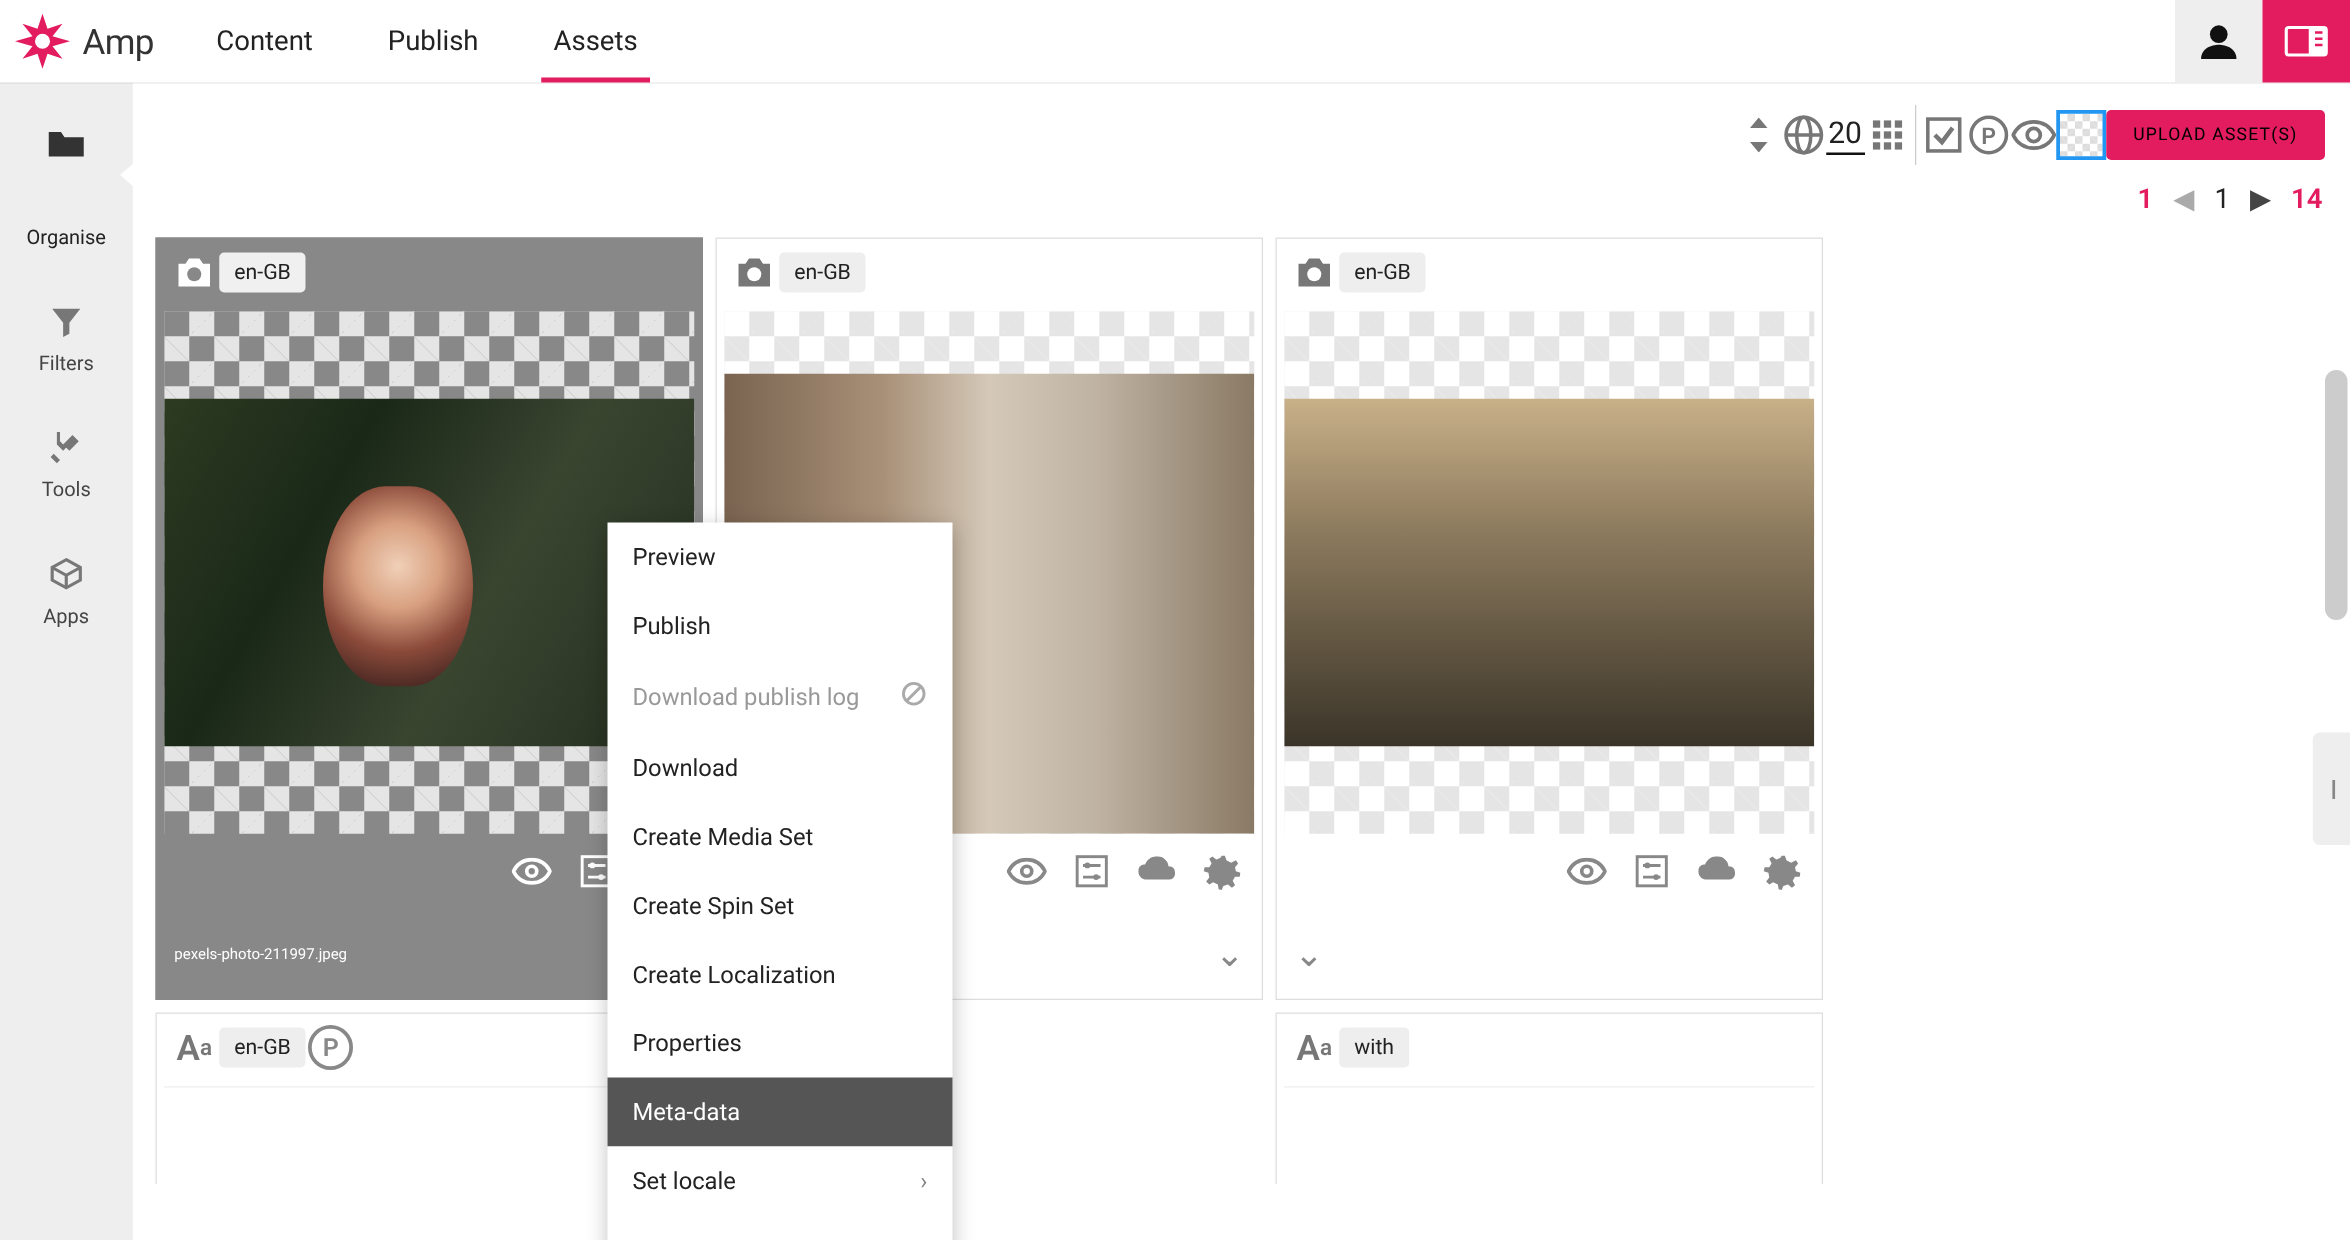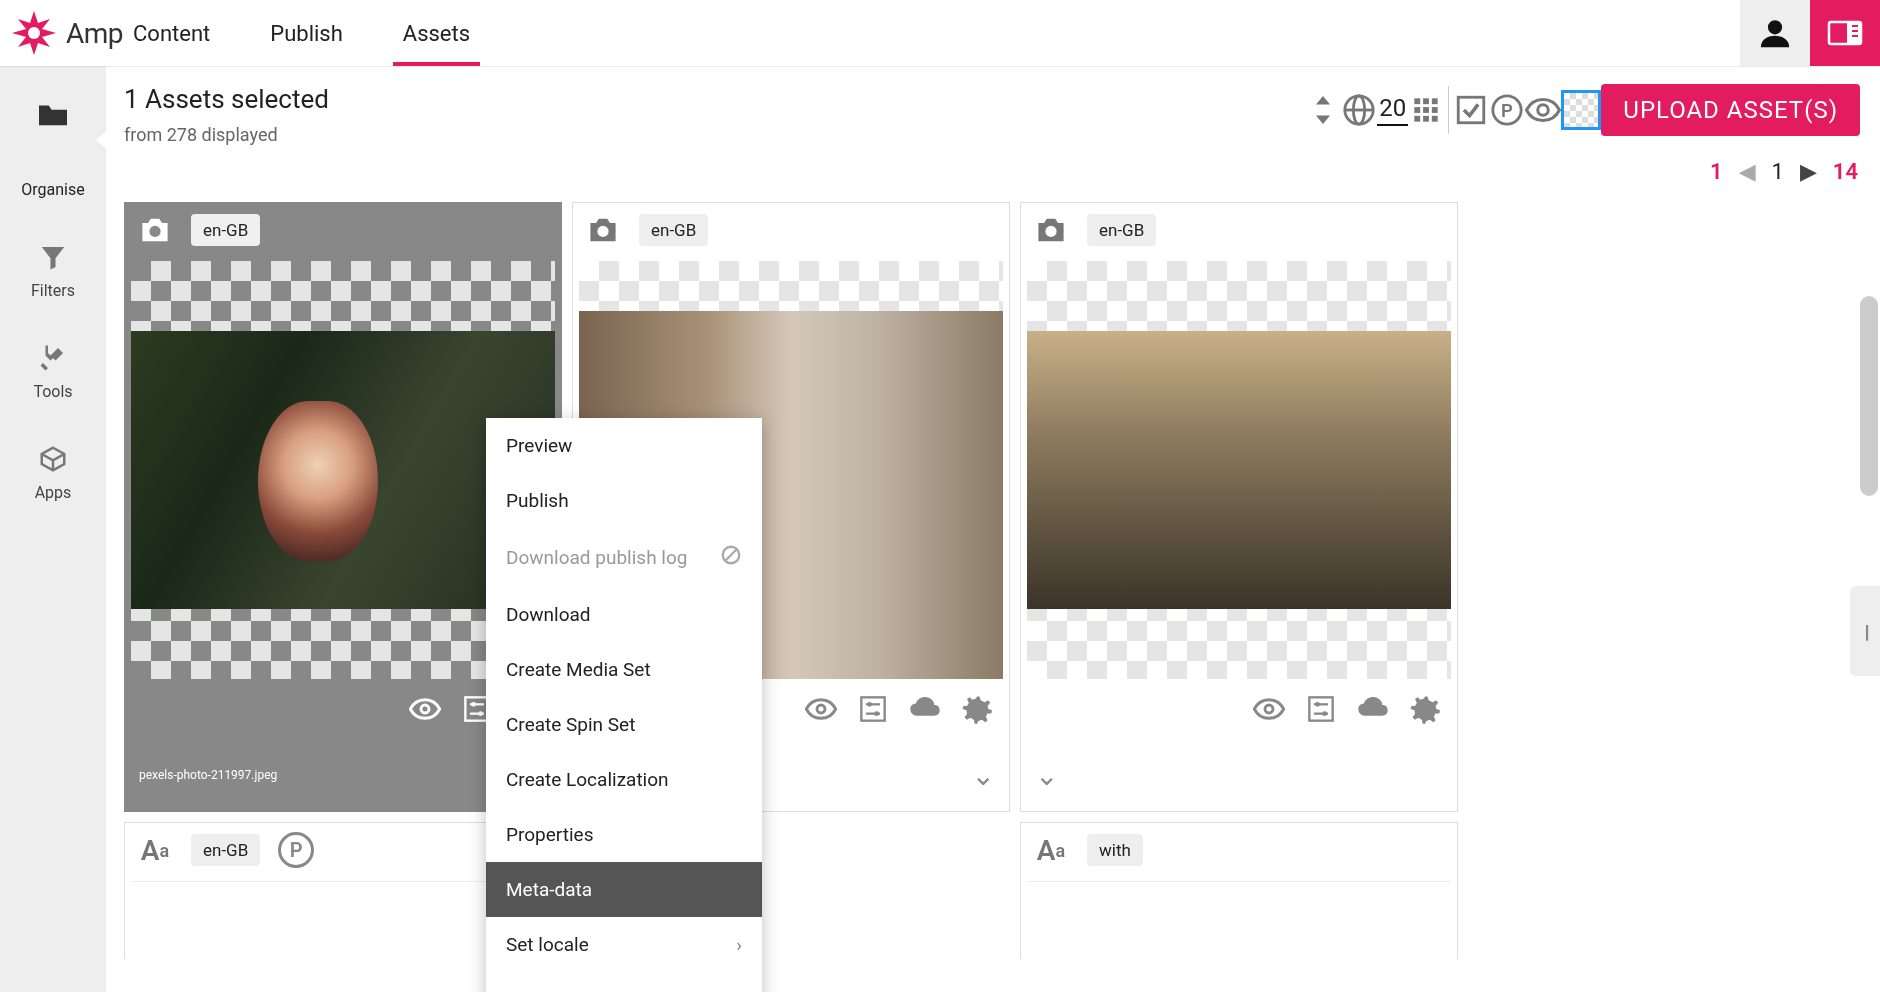--- a/index.html
+++ b/index.html
@@ -1,20 +1,20 @@
 <!DOCTYPE html>
 <html><head>
 <meta charset="utf-8">
 <style>
 * { box-sizing: border-box; margin: 0; padding: 0; font-family: -apple-system, BlinkMacSystemFont, "Segoe UI", Roboto, sans-serif; }
 body { width: 1880px; height: 992px; overflow: hidden; background: #eeeeee; }
 
 
 .header { position: absolute; top: 0; left: 0; right: 0; height: 66px; background: #fff; display: flex; align-items: center; box-shadow: 0 1px 0 rgba(0,0,0,0.08); z-index: 5; }
-.logo { display: flex; align-items: center; gap: 8px; margin-left: 10px; }
+.logo { display: flex; align-items: center; gap: 8px; margin-left: 10px; margin-right: 40px; }
 .logo-icon { width: 48px; height: 48px; position: relative; }
 .logo-text { font-size: 28px; color: #333; font-weight: 400; letter-spacing: -0.5px; }
 .nav { display: flex; gap: 40px; }
 .nav-item { font-size: 22px; color: #222; padding: 20px 10px; cursor: pointer; position: relative; }
 .nav-item.active::after { content: ""; position: absolute; bottom: 0; left: 0; right: 0; height: 4px; background: #e31b5f; }
 .header-right { margin-left: auto; display: flex; }
 .profile-btn { width: 70px; height: 66px; background: #eeeeee; display: flex; align-items: center; justify-content: center; cursor: pointer; }
 .plugin-btn { width: 70px; height: 66px; background: #e31b5f; display: flex; align-items: center; justify-content: center; cursor: pointer; }
 
 
@@ -28,32 +28,32 @@
 .main { position: absolute; top: 66px; left: 106px; right: 0; bottom: 0; background: #fff; }
 .toolbar { padding: 18px 20px 10px 18px; display: flex; align-items: flex-start; }
 .title-block { display: flex; flex-direction: column; gap: 10px; }
 .title { font-size: 26px; color: #222; font-weight: 400; }
 .subtitle { font-size: 18px; color: #666; }
 .toolbar-right { margin-left: auto; display: flex; align-items: center; }
 .tb-sep { width: 1px; height: 48px; background: #ccc; margin: 0 4px; }
 .tb-icon { width: 36px; height: 36px; display: flex; align-items: center; justify-content: center; color: #777; cursor: pointer; }
 .tb-text20 { font-size: 24px; color: #222; border-bottom: 2px solid #111; padding: 0 2px 2px 2px; cursor: pointer; }
 .tb-badge { width: 40px; height: 40px; background-image: linear-gradient(45deg, #ddd 25%, transparent 25%), linear-gradient(-45deg, #ddd 25%, transparent 25%), linear-gradient(45deg, transparent 75%, #ddd 75%), linear-gradient(-45deg, transparent 75%, #ddd 75%); background-size: 12px 12px; background-position: 0 0, 0 6px, 6px -6px, -6px 0px; border: 3px solid #2196f3; cursor: pointer; }
-.upload-btn { background: #e31b5f; color: #ffffff; padding: 12px 22px; font-size: 24px; letter-spacing: 1px; border: none; border-radius: 4px; cursor: pointer; }
+.upload-btn { background: #e31b5f; color: #000000; padding: 12px 22px; font-size: 14px; letter-spacing: 1px; border: none; border-radius: 4px; cursor: pointer; }
 
 .pager { display: flex; align-items: center; gap: 16px; justify-content: flex-end; padding: 4px 22px 4px 0; font-size: 22px; color: #222; }
 .pager .pink { color: #e31b5f; font-weight: 600; }
 .pager .chev { color: #aaa; cursor: pointer; }
 .pager .chev.enabled { color: #444; }
 
 
 .grid { padding: 14px 18px; display: flex; flex-wrap: wrap; gap: 10px; height: calc(100% - 155px); overflow-y: auto; align-content: flex-start; }
 .card { width: 438px; border: 1px solid #ddd; background: #fff; display: flex; flex-direction: column; position: relative; }
 .card.selected { background: #888; border-color: #888; }
-.card-head { height: 54px; display: flex; align-items: center; gap: 18px; padding: 0 12px; }
+.card-head { height: 54px; display: flex; align-items: center; gap: 2px; padding: 0 12px; }
 .card.selected .card-head { background: #888; }
 .type-icon { width: 36px; height: 36px; color: #777; display: flex; align-items: center; justify-content: center; }
 .card.selected .type-icon { color: #fff; }
 .locale-chip { background: #eee; padding: 6px 12px; border-radius: 4px; font-size: 17px; color: #222; }
 .card.selected .locale-chip { background: #f0f0f0; }
 .p-icon { width: 36px; height: 36px; border: 3px solid #888; border-radius: 50%; display: flex; align-items: center; justify-content: center; font-size: 20px; font-weight: 600; color: #888; }
 .thumb { height: 418px; margin: 4px 6px 0 6px; background-image: linear-gradient(45deg, #e5e5e5 25%, transparent 25%), linear-gradient(-45deg, #e5e5e5 25%, transparent 25%), linear-gradient(45deg, transparent 75%, #e5e5e5 75%), linear-gradient(-45deg, transparent 75%, #e5e5e5 75%); background-size: 40px 40px; background-position: 0 0, 0 20px, 20px -20px, -20px 0px; position: relative; display: flex; align-items: center; justify-content: center; overflow: hidden; }
 .thumb-img { position: absolute; left: 0; right: 0; }
 .img1 { top: 70px; bottom: 70px; background: linear-gradient(120deg, #2d3b22 0%, #1a2818 30%, #3a4530 60%, #232c1e 100%); }
 .img1::after { content: ""; position: absolute; left: 30%; top: 25%; width: 120px; height: 160px; background: radial-gradient(circle at 50% 40%, #f0d0b8 0%, #d8a080 30%, #8b4a3a 60%, #2a1818 100%); border-radius: 50% / 60%; }
@@ -158,24 +158,20 @@
         </svg>
       </span>
     <span class="side-label">Apps</span>
   </div>
 </div>
 <div class="side-pointer"></div>
 
 <div class="main">
 
   <div class="toolbar">
-    <div class="title-block">
-      <div class="title">1 Assets selected</div>
-      <div class="subtitle">from 278 displayed</div>
-    </div>
     <div class="toolbar-right">
       <span class="tb-icon">
           <svg width="18" height="28" viewBox="0 0 12 20">
             <path fill="#777" d="M6 0 L11 6 L1 6 Z M6 20 L1 14 L11 14 Z"></path>
           </svg>
         </span>
       <span class="tb-icon">
           <svg width="34" height="34" viewBox="0 0 24 24">
             <circle cx="12" cy="12" r="10" fill="none" stroke="#777" stroke-width="2"></circle>
             <ellipse cx="12" cy="12" rx="4" ry="10" fill="none" stroke="#777" stroke-width="2"></ellipse>

